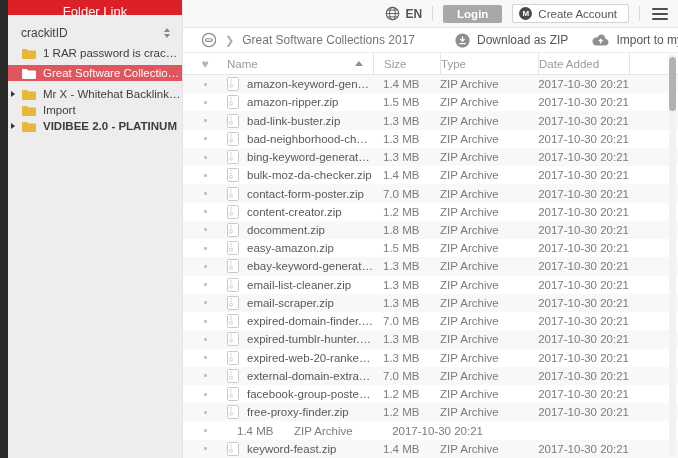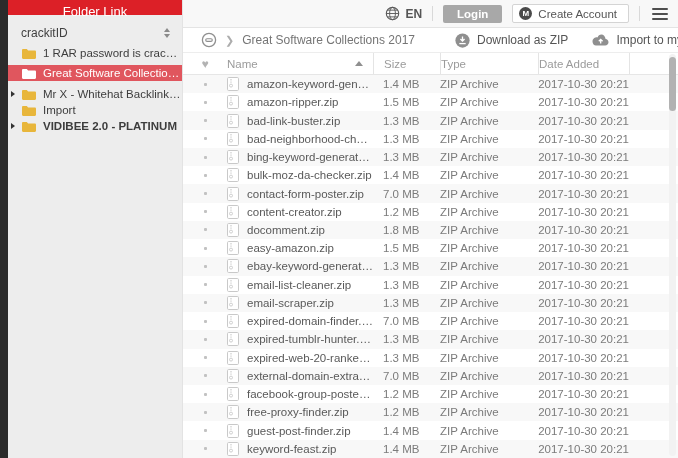--- a/index.html
+++ b/index.html
@@ -582,30 +582,20 @@
     <span class="c-size">1.2 MB</span>
     <span class="c-type">ZIP Archive</span>
     <span class="c-date">2017-10-30 20:21</span>
     <span class="c-extra"></span>
   </div>
 
   <div class="trow">
     <span class="c-fav">
           <span class="dot"></span>
         </span>
-    <span class="c-name">
-      <span class="zipicon">
-        <svg width="12" height="14" viewBox="0 0 12 14">
-              <rect x="0.5" y="0.5" width="11" height="13" rx="1.2" fill="#fff" stroke="#c9c9c9"></rect>
-              <path d="M4 2v4" stroke="#c9c9c9" stroke-dasharray="1.4 1" stroke-width="1.1"></path>
-              <circle cx="4" cy="8.6" r="1.5" fill="none" stroke="#c9c9c9" stroke-width="0.9"></circle>
-            </svg>
-      </span>
-      <span class="fname">guest-post-finder.zip</span>
-    </span>
     <span class="c-size">1.4 MB</span>
     <span class="c-type">ZIP Archive</span>
     <span class="c-date">2017-10-30 20:21</span>
     <span class="c-extra"></span>
   </div>
 
   <div class="trow">
     <span class="c-fav">
           <span class="dot"></span>
         </span>

